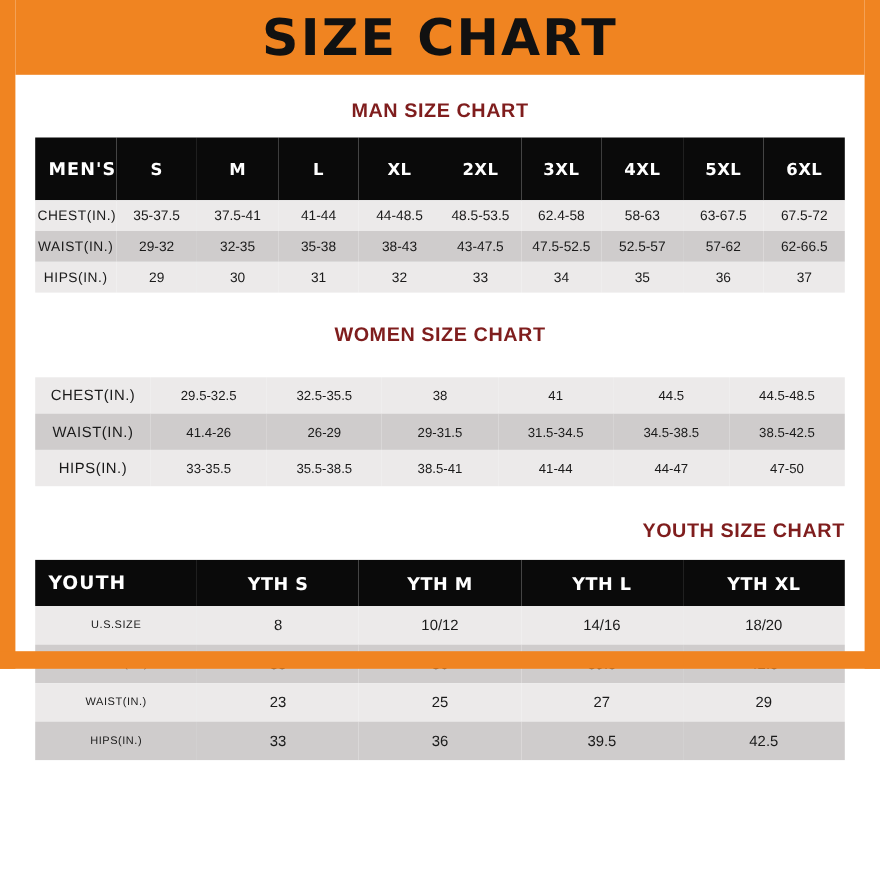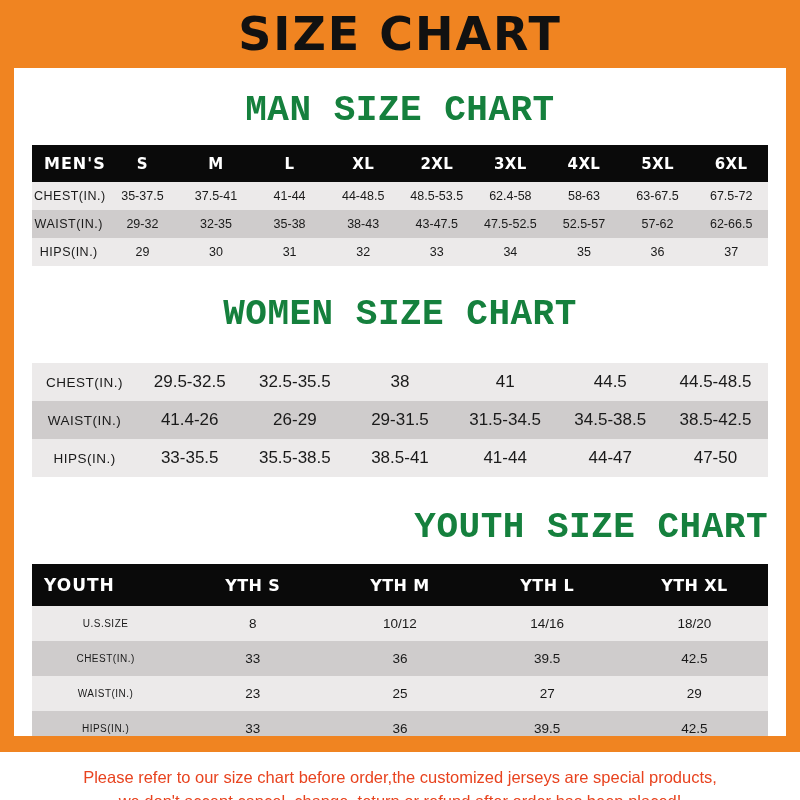--- a/index.html
+++ b/index.html
@@ -9,21 +9,21 @@
   body {
     width: 800px;
     height: 800px;
     background: #ffffff;
     font-family: "Liberation Sans", sans-serif;
     overflow: hidden;
   }
   .page {
     position: relative;
     width: 800px;
-    height: 752px;
+    height: 608px;
     background: #ffffff;
     box-sizing: border-box;
     border-left: 14px solid #f08421;
     border-right: 14px solid #f08421;
   }
   .banner {
     height: 68px;
     background: #f08421;
     display: flex;
     align-items: center;
@@ -36,44 +36,44 @@
     letter-spacing: 2px;
     color: #111111;
     line-height: 1;
   }
   .content {
     padding: 0 18px;
     box-sizing: border-box;
   }
   .section-title {
     text-align: center;
-    font-family: Liberation Mono, monospace;
+    font-family: Liberation Sans, sans-serif;
     font-weight: bold;
-    font-size: 36px;
-    color: #15803d;
+    font-size: 18px;
+    color: #7f1d1d;
     letter-spacing: 0.5px;
   }
   .t-man { margin: 22px 0 14px; }
   .t-women { margin: 28px 0 28px; }
   .t-youth { margin: 30px 0 16px; text-align: right; }
 
   table.size {
     width: 100%;
     border-collapse: collapse;
     table-layout: fixed;
   }
   table.size tr.head {
     background: #0a0a0a;
     color: #ffffff;
   }
   table.size tr.head td {
     font-family: "DejaVu Sans", sans-serif;
     font-weight: bold;
     font-size: 15px;
-    padding: 9px 2px;
+    padding: 19px 2px;
     text-align: center;
     letter-spacing: 0.4px;
   }
   table.size tr.head td.rowlabel {
     text-align: left;
     padding-left: 12px;
     font-size: 16px;
     letter-spacing: 1px;
   }
   table.size tr.body td {
@@ -86,21 +86,21 @@
     text-align: center;
     letter-spacing: 0.5px;
     font-size: 12.5px;
   }
   table.size tr.alt-light { background: #eceaea; }
   table.size tr.alt-dark { background: #cfcccc; }
 
   
   table.women tr.head td { font-size: 16px; padding: 11px 2px; }
   table.women tr.head td.rowlabel { font-size: 17px; }
-  table.women tr.body td { font-size: 17px; padding: 9px 2px; }
+  table.women tr.body td { font-size: 12px; padding: 9px 2px; }
   table.women tr.body td.rowlabel { font-size: 13.5px; }
 
   table.youth tr.head td { font-size: 16px; padding: 11px 16px; margin-left: 45px; }
   table.youth tr.head td.rowlabel { font-size: 17px; }
   table.youth tr.body td { font-size: 13.5px; padding: 10px 2px; }
   table.youth tr.body td.rowlabel { font-size: 10px; }
 
   .note {
     margin-top: 20px;
     text-align: center;
@@ -254,21 +254,17 @@
         <tr class="body alt-dark">
           <td class="rowlabel">HIPS(IN.)</td>
           <td>33</td>
           <td>36</td>
           <td>39.5</td>
           <td>42.5</td>
         </tr>
       </tbody>
     </table>
 
-    <div class="note">
-      <div>Please refer to our size chart before order,the customized jerseys are special products,</div>
-      <div>we don't accept cancel, change, teturn or refund after order has been placed!</div>
-    </div>
 
   </div>
 
   <div class="bottom-bar"></div>
 </div>
 
 </body></html>

